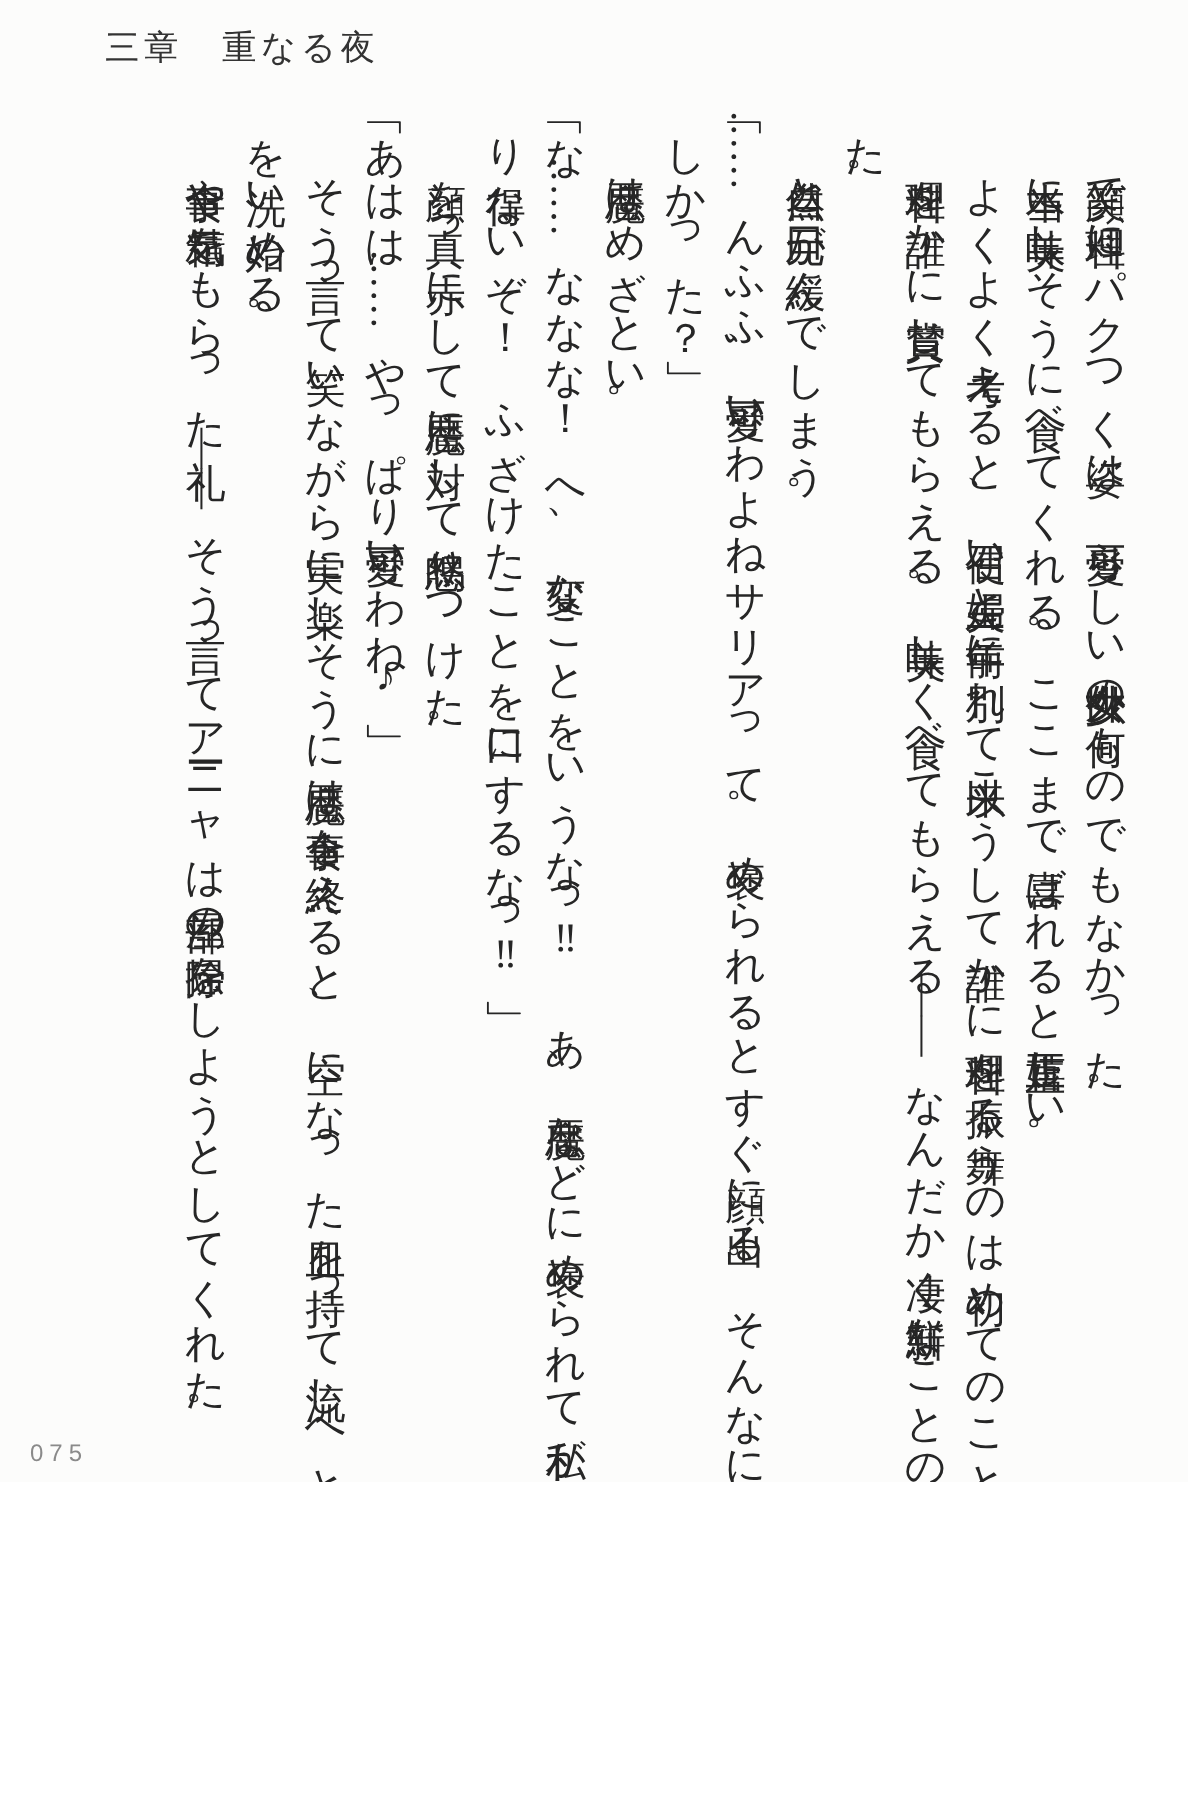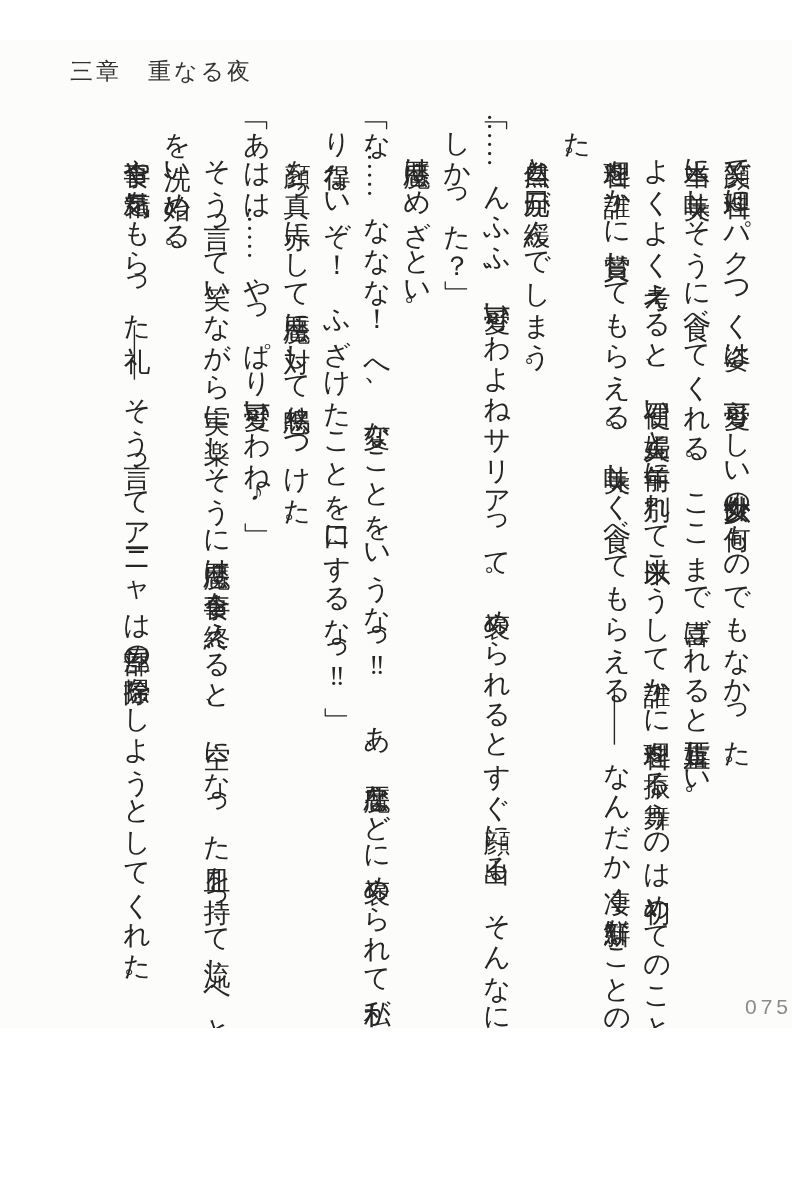--- a/index.html
+++ b/index.html
@@ -10,21 +10,20 @@
   }
   * { margin: 0; padding: 0; box-sizing: border-box; }
   html, body { background: #ffffff; }
   .page {
     position: relative;
     width: 792px;
     height: 988px;
     background: var(--bg);
     overflow: hidden;
     font-family: "Liberation Serif", "DejaVu Serif", serif;
-    margin-top: 40px;
   }
   .running-header {
     position: absolute;
     left: 70px;
     top: 16px;
     font-size: 23px;
     letter-spacing: 3px;
     color: var(--header-text);
   }
   .body-text {
@@ -45,23 +44,23 @@
     text-indent: 0;
   }
   .body-text p.indent {
     text-indent: 1em;
   }
   .page-number {
     position: absolute;
     left: 20px;
     right: 0;
     bottom: 9px;
-    text-align: right;
+    text-align: left;
     font-family: "Liberation Sans", "DejaVu Sans", sans-serif;
-    font-size: 21px;
+    font-size: 16px;
     letter-spacing: 4px;
     color: var(--pagenum);
   }
 </style>
 </head>
 <body>
 
 <div class="page">
 
   <div class="running-header">三章　重なる夜</div>

